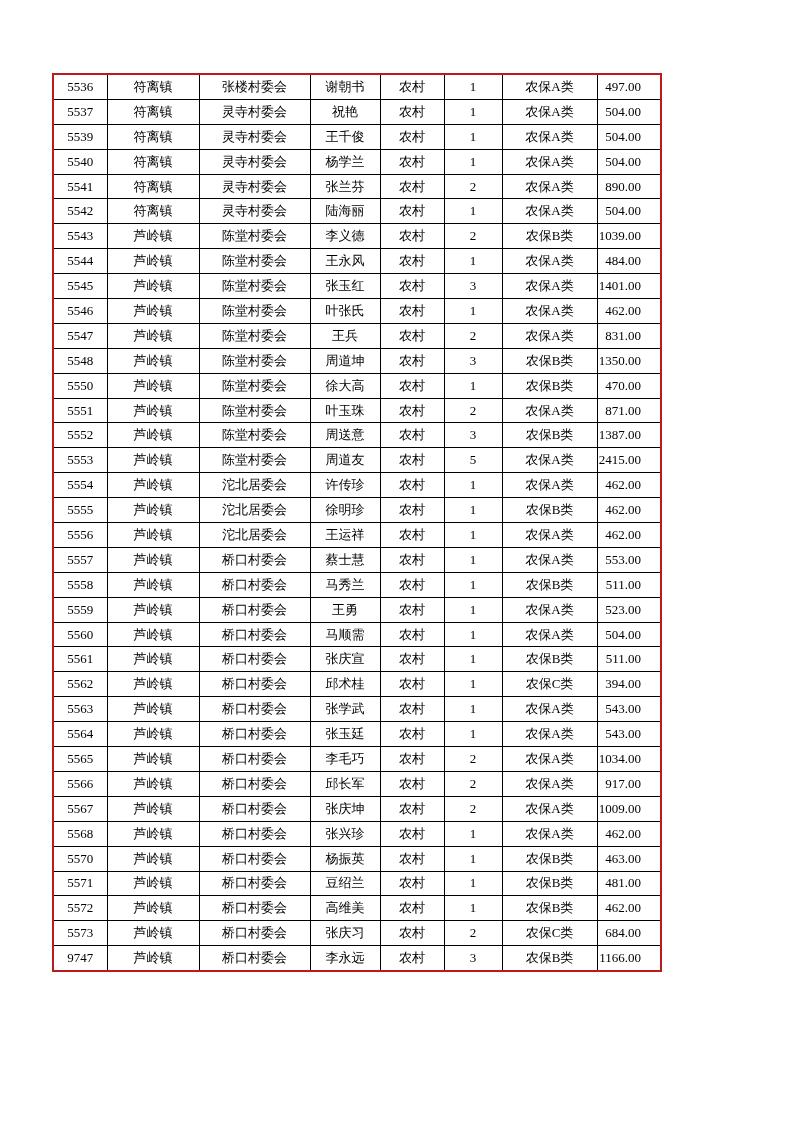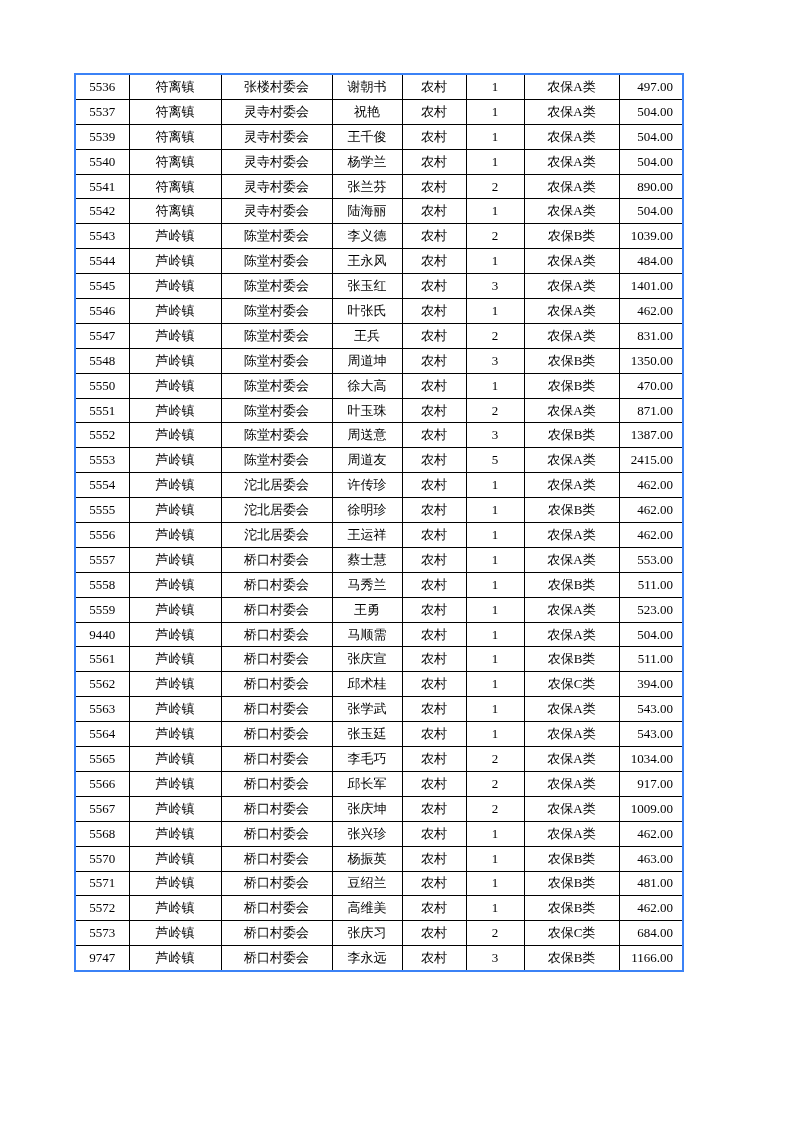--- a/index.html
+++ b/index.html
@@ -10,41 +10,41 @@
   .page {
     position: relative;
     width: 794px;
     height: 1122px;
     background: #ffffff;
     overflow: hidden;
     font-family: "Liberation Serif", "DejaVu Serif", serif;
   }
   table.data-table {
     position: absolute;
-    left: 74px;
+    left: 52px;
     top: 73px;
     width: 608px;
     border-collapse: collapse;
     table-layout: fixed;
-    border: 2px solid #3b82f6;
+    border: 2px solid #b91c1c;
   }
   table.data-table td {
     border: 1px solid #000000;
     height: 23.9px;
     padding: 0;
     text-align: center;
     vertical-align: middle;
     font-size: 13px;
     color: #000000;
     white-space: nowrap;
     overflow: hidden;
   }
   table.data-table td.amount {
     text-align: right;
-    padding-right: 9px;
+    padding-right: 19px;
   }
 </style>
 </head>
 <body>
 
 <div class="page">
   <table class="data-table">
     <colgroup>
       <col style="width:54px">
       <col style="width:92px">
@@ -270,21 +270,21 @@
           <td>5559</td>
           <td>芦岭镇</td>
           <td>桥口村委会</td>
           <td>王勇</td>
           <td>农村</td>
           <td>1</td>
           <td>农保A类</td>
           <td class="amount">523.00</td>
         </tr>
         <tr>
-          <td>9440</td>
+          <td>5560</td>
           <td>芦岭镇</td>
           <td>桥口村委会</td>
           <td>马顺需</td>
           <td>农村</td>
           <td>1</td>
           <td>农保A类</td>
           <td class="amount">504.00</td>
         </tr>
         <tr>
           <td>5561</td>

